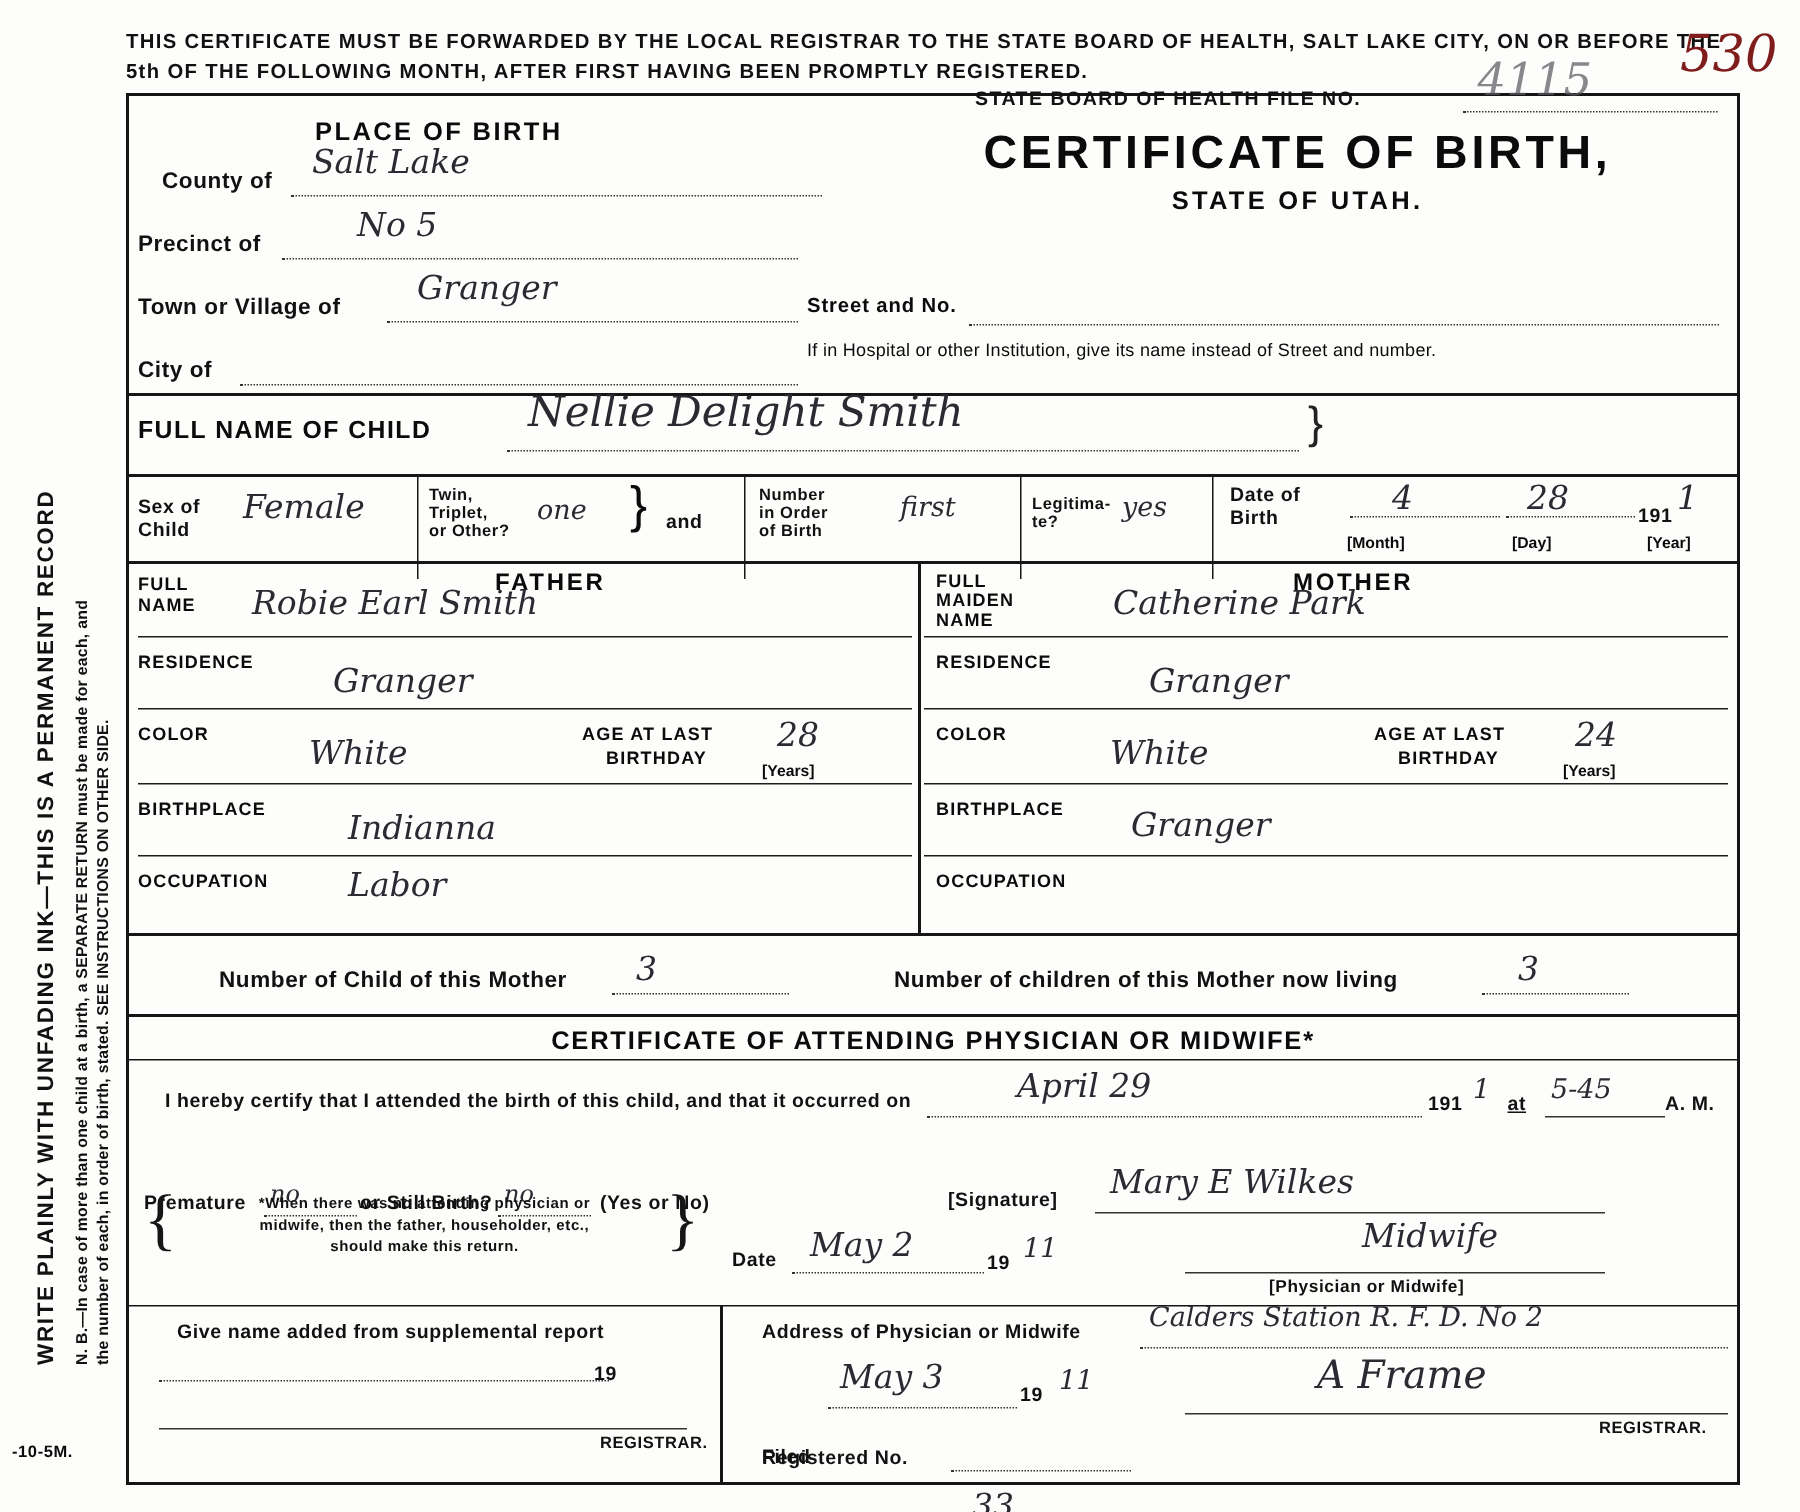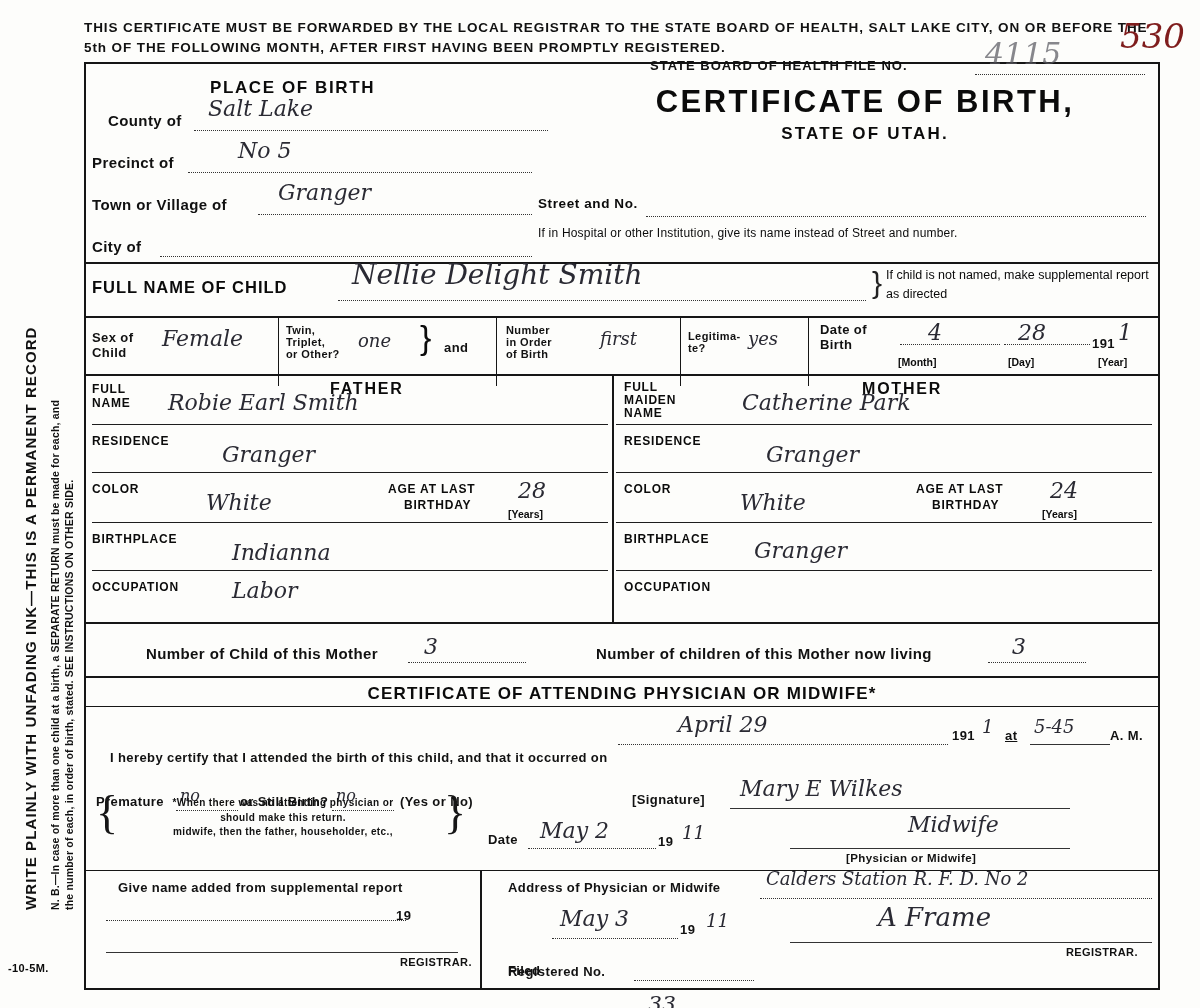--- a/index.html
+++ b/index.html
@@ -286,21 +286,20 @@
 
   <div id="street-label">Street and No.</div>
   <div id="street-line"></div>
   <div id="hosp-note">If in Hospital or other Institution, give its name instead of Street and number.</div>
 
   <div class="hr" style="top:262px;"></div>
   <div id="fnc-label">FULL NAME OF CHILD</div>
   <div id="fnc-line"></div>
   <div class="hw" id="fnc-value">Nellie Delight Smith</div>
   <div id="fnc-brace">}</div>
-  <div id="fnc-note">If child is not named, make supplemental report as   directed</div>
 
   <div class="hr" style="top:316px;"></div>
 
   <div class="abs" style="left:92px; top:330px;">
     <div class="lbl lbl-md">Sex of</div>
     <div class="lbl lbl-md">Child</div>
   </div>
   <div class="hw abs" style="left:162px; top:326px;">Female</div>
   <div class="cellv abs" style="left:278px; top:318px;"></div>
 
@@ -403,43 +402,43 @@
   <div class="hw abs" style="left:424px; top:634px;">3</div>
 
   <div class="lbl lbl-lg abs" style="left:596px; top:645px;">Number of children of this Mother now living</div>
   <div class="abs" style="left:988px; top:662px; width:98px; border-bottom:1px dotted #333;"></div>
   <div class="hw abs" style="left:1012px; top:634px;">3</div>
 
   <div class="hr" style="top:676px;"></div>
   <div id="phys-title">CERTIFICATE OF ATTENDING PHYSICIAN OR MIDWIFE*</div>
   <div class="hr-thin" style="top:706px;"></div>
 
-  <div class="lbl lbl-md abs" style="left:96px; top:750px;padding-left:14px;">I hereby certify that I attended the birth of this child, and that it occurred on</div>
+  <div class="lbl lbl-md abs" style="left:96px; top:726px;padding-left:14px;">I hereby certify that I attended the birth of this child, and that it occurred on</div>
   <div class="abs" style="left:618px; top:744px; width:330px; border-bottom:1px dotted #333;"></div>
   <div class="hw abs" style="left:678px; top:712px;">April 29</div>
   <div class="lbl lbl-md abs" style="left:952px; top:728px;">191</div>
   <div class="hw abs hw-sm" style="left:982px; top:716px;">1</div>
   <div class="lbl lbl-md abs" style="left:1005px; top:728px;text-decoration:underline;">at</div>
   <div class="abs" style="left:1030px; top:744px; width:80px; border-bottom:1px solid #333;"></div>
   <div class="hw abs hw-sm" style="left:1034px; top:716px;">5-45</div>
   <div class="lbl lbl-md abs" style="left:1110px; top:728px;">A. M.</div>
 
   <div class="lbl lbl-md abs" style="left:96px; top:794px;">Premature</div>
   <div class="abs" style="left:176px; top:810px; width:62px; border-bottom:1px dotted #333;"></div>
   <div class="hw abs hw-xs" style="left:180px; top:786px;">no</div>
   <div class="lbl lbl-md abs" style="left:240px; top:794px;">or Still Birth?</div>
   <div class="abs" style="left:332px; top:810px; width:62px; border-bottom:1px dotted #333;"></div>
   <div class="hw abs hw-xs" style="left:336px; top:786px;">no</div>
   <div class="lbl lbl-md abs" style="left:400px; top:794px;">(Yes or No)</div>
 
   <div class="brace-big abs" style="left:96px; top:786px;">{</div>
   <div class="abs small-note lbl" style="left:118px; top:796px; width:330px; text-align:center; font-weight:bold;">
     <div>*When there was no attending physician or</div>
+    <div>midwife, then the father, householder, etc.,</div>
     <div>should make this return.</div>
-    <div>midwife, then the father, householder, etc.,</div>
   </div>
   <div class="brace-big abs" style="left:444px; top:786px;">}</div>
 
   <div class="lbl lbl-md abs" style="left:488px; top:832px;">Date</div>
   <div class="abs" style="left:528px; top:848px; width:128px; border-bottom:1px dotted #333;"></div>
   <div class="hw abs" style="left:540px; top:818px;">May 2</div>
   <div class="lbl lbl-md abs" style="left:658px; top:834px;">19</div>
   <div class="hw abs hw-sm" style="left:682px; top:822px;">11</div>
 
   <div class="lbl lbl-md abs" style="left:632px; top:792px;">[Signature]</div>

